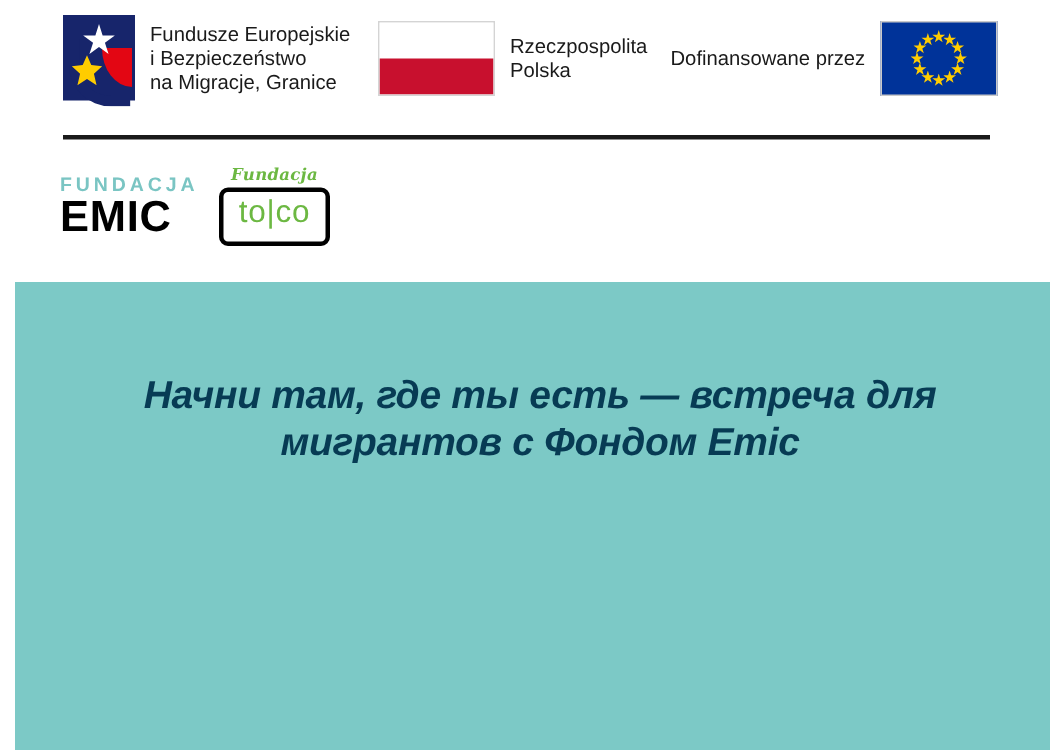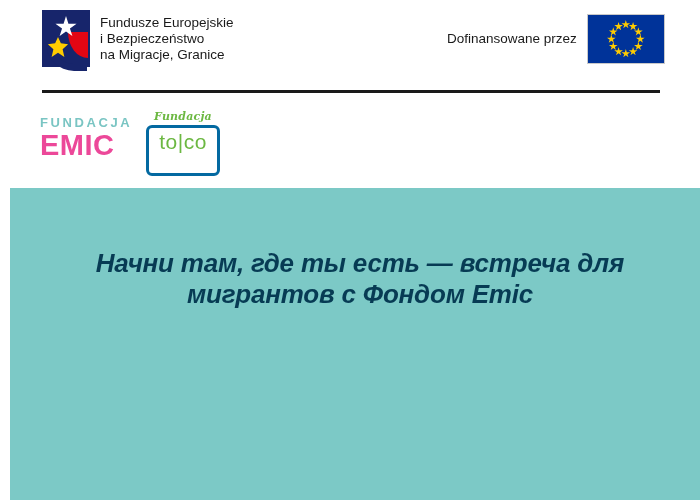--- a/index.html
+++ b/index.html
@@ -82,33 +82,33 @@
 
   
   .partner-row{position:absolute;left:0;top:100px;width:574px;height:88px;background:#fff;}
 
   #emic-logo{position:absolute;left:40px;top:16px;}
   .emic-top{
     font-size:13px;font-weight:700;letter-spacing:2.6px;color:#7AC5C3;
     line-height:14px;
   }
   .emic-main{
-    font-size:29px;font-weight:700;letter-spacing:0.5px;color:#ec4899;
+    font-size:29px;font-weight:700;letter-spacing:0.5px;color:#000000;
     line-height:30px;
   }
 
   #toico-logo{position:absolute;left:146px;top:10px;width:74px;}
   .toico-script{
     font-family:"DejaVu Serif", serif;font-style:italic;font-weight:700;
     font-size:11px;color:#6CB842;text-align:center;line-height:13px;
     letter-spacing:0.2px;
   }
   .toico-box{
-    margin-top:2px;border:3px solid #0369a1;border-radius:6px;
-    padding:3px 0 20px;text-align:center;
+    margin-top:2px;border:3px solid #000000;border-radius:6px;
+    padding:3px 0 8px;text-align:center;
   }
   .toico-word{
     font-size:21px;font-weight:400;color:#6CB842;line-height:22px;
     letter-spacing:0.5px;
   }
 
   
   .hero{
     position:absolute;left:10px;top:188px;width:700px;height:312px;
     background:#7CC9C6;
@@ -132,20 +132,30 @@
       <div class="fe-yellow"></div>
       <div class="fe-star"></div>
     </div>
     <div class="fe-text">
       <div>Fundusze Europejskie</div>
       <div>i Bezpieczeństwo</div>
       <div>na Migracje, Granice</div>
     </div>
   </div>
 
+  <div class="logo-block" id="pl-block">
+    <div class="pl-flag">
+      <div class="pl-white"></div>
+      <div class="pl-red"></div>
+    </div>
+    <div class="pl-text">
+      <div>Rzeczpospolita</div>
+      <div>Polska</div>
+    </div>
+  </div>
 
   <div class="logo-block" id="eu-block">
     <div class="eu-text">
       <div>Dofinansowane przez</div>
     </div>
     <div class="eu-flag" id="eu-flag">
         <div class="eu-star" style="left: 33.5px; top: 5px;"></div>
         <div class="eu-star" style="left: 40.75px; top: 6.94263px;"></div>
         <div class="eu-star" style="left: 46.0574px; top: 12.25px;"></div>
         <div class="eu-star" style="left: 48px; top: 19.5px;"></div>

